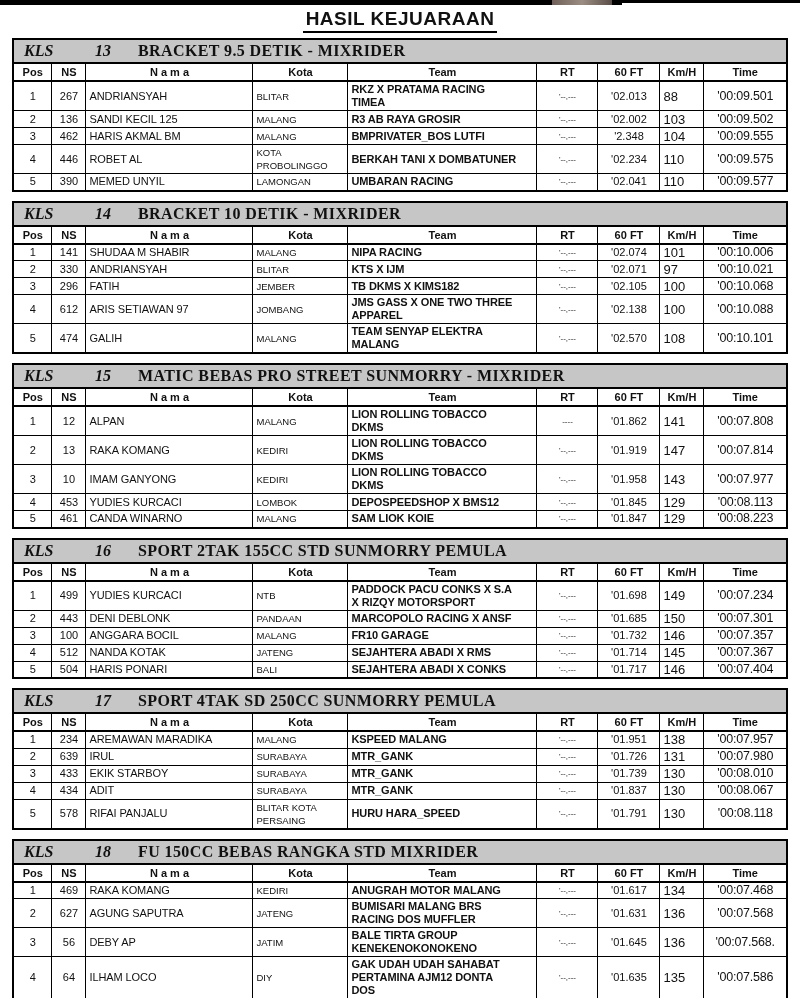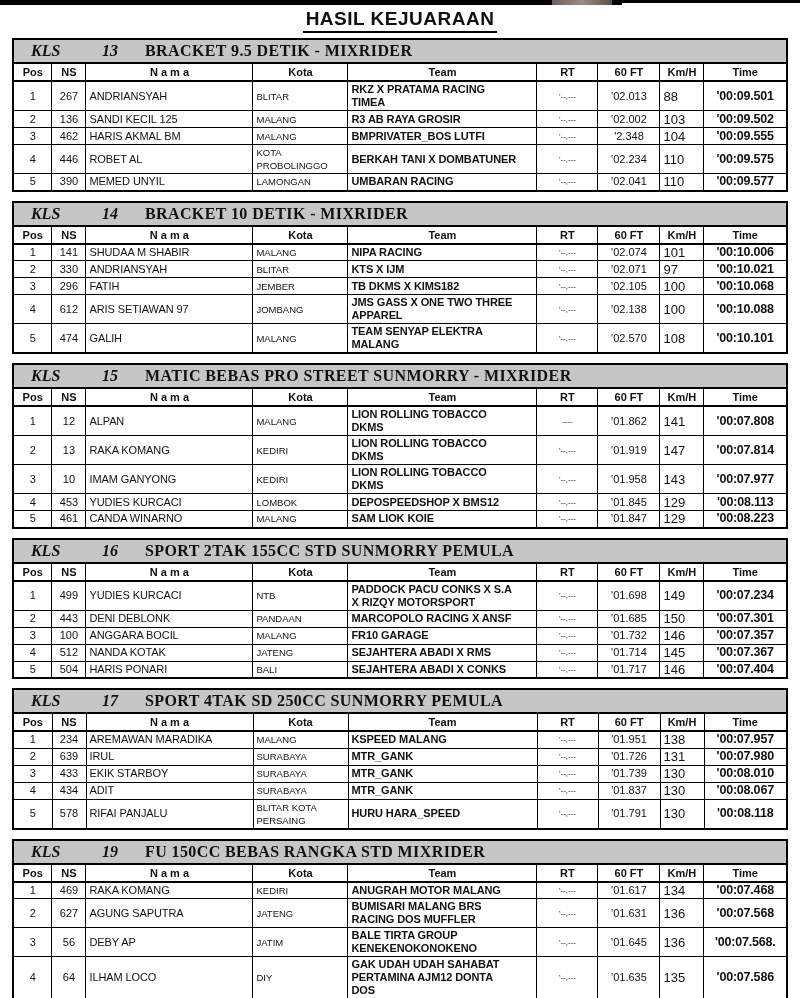--- a/index.html
+++ b/index.html
@@ -35,21 +35,21 @@
   }
   col.c0 { width: 39px; }  col.c1 { width: 34px; }
   col.c2 { width: 167px; } col.c3 { width: 95px; }
   col.c4 { width: 189px; } col.c5 { width: 61px; }
   col.c6 { width: 62px; }  col.c7 { width: 44px; }
   col.c8 { width: 83px; }
 
   .kls-band {
     background: #c6c6c6; border-bottom: 2px solid #000;
     font-family: "Liberation Serif", serif;
-    text-align: left; padding: 2px 17px; height: 22px;
+    text-align: left; padding: 2px 10px; height: 22px;
   }
   .kls-label { display: inline-block; width: 58px; font-size: 16px; font-weight: bold; font-style: italic; }
   .kls-number { display: inline-block; width: 42px; font-size: 16px; font-weight: bold; font-style: italic; text-align: center; }
   .kls-title { font-size: 16px; font-weight: bold; letter-spacing: 0.4px; padding-left: 14px; }
 
   tr.col-row th {
     border: 1px solid #000; border-bottom: 2px solid #000;
     font-size: 11px; font-weight: bold; text-align: center;
     padding: 2px 1px; height: 17px;
   }
@@ -61,21 +61,21 @@
     white-space: pre-line;
     overflow: hidden;
   }
   tbody td.col-0, tbody td.col-1 { text-align: center; }
   tbody td.col-2 { text-align: left; letter-spacing: -0.1px; }
   tbody td.col-3 { text-align: left; font-size: 9.5px; }
   tbody td.col-4 { text-align: left; letter-spacing: -0.1px; font-weight: bold; }
   tbody td.col-5 { text-align: center; font-size: 8px; color: #222; }
   tbody td.col-6 { text-align: center; font-size: 11px; margin-top: 48px; }
   tbody td.col-7 { font-size: 13px; }
-  tbody td.col-8 { text-align: center; font-size: 12.5px; font-weight: bold; letter-spacing: -0.2px; }
+  tbody td.col-8 { text-align: center; font-size: 12.5px; font-weight: normal; letter-spacing: -0.2px; }
 </style>
 </head>
 <body>
 
 <div class="page">
   <div class="top-strip">
     <span class="strip-photo"></span>
     <span class="strip-thin"></span>
   </div>
   <div class="title-wrap">
@@ -544,21 +544,21 @@
           <col class="c3">
       <col class="c4">
           <col class="c5">
           <col class="c6">
           <col class="c7">
           <col class="c8">
     </colgroup>
     <thead>
       <tr>
         <th class="kls-band" colspan="9">
-          <span class="kls-label">KLS</span><span class="kls-number">19</span><span class="kls-title">FU 150CC BEBAS RANGKA STD MIXRIDER</span>
+          <span class="kls-label">KLS</span><span class="kls-number">18</span><span class="kls-title">FU 150CC BEBAS RANGKA STD MIXRIDER</span>
         </th>
       </tr>
       <tr class="col-row">
             <th class="col-0">Pos</th>
             <th class="col-1">NS</th>
             <th class="col-2">N a m a</th>
             <th class="col-3">Kota</th>
             <th class="col-4">Team</th>
             <th class="col-5">RT</th>
             <th class="col-6">60 FT</th>

